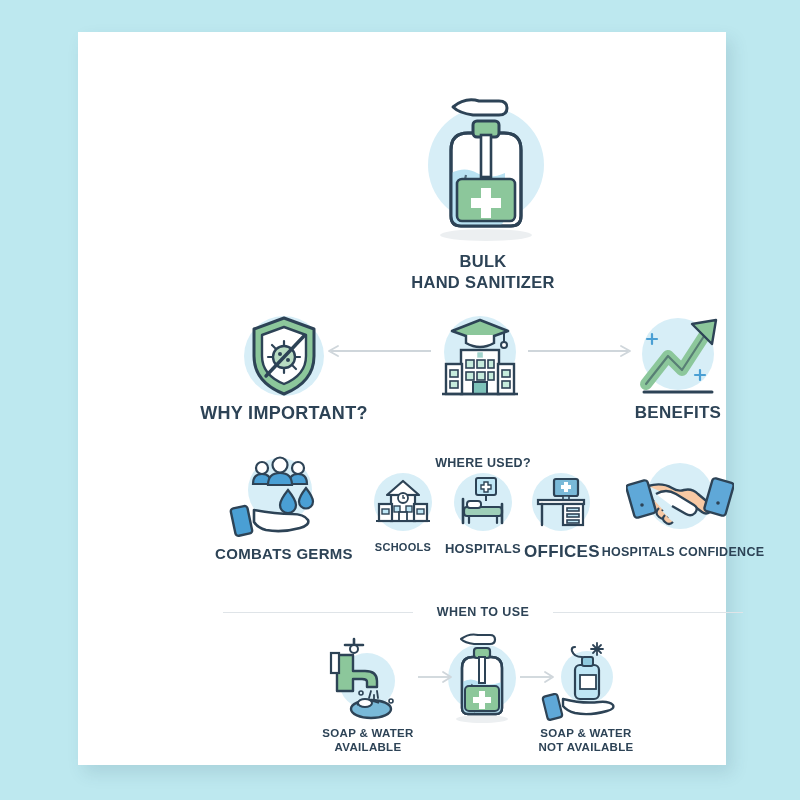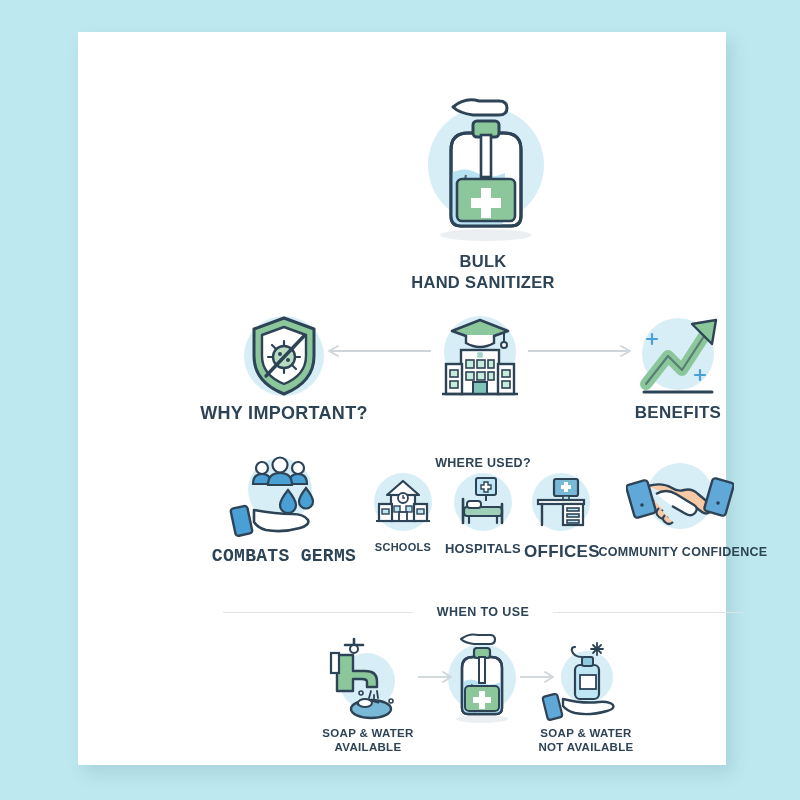--- a/index.html
+++ b/index.html
@@ -41,21 +41,21 @@
 
   .connector{position:absolute;top:312px;height:14px;}
   #conn-left{left:245px;width:110px;}
   #conn-right{left:448px;width:110px;}
 
   
   #lbl-whereused{left:325px;top:399px;width:160px;font-size:12.5px;margin-top:25px;}
 
   #icon-germs{position:absolute;left:148px;top:420px;width:108px;height:90px;}
   #icon-handshake{position:absolute;left:548px;top:420px;width:108px;height:90px;}
-  #lbl-combats{left:118px;top:513px;width:176px;font-size:18px;font-family:Liberation Mono, monospace;}
+  #lbl-combats{left:118px;top:513px;width:176px;font-size:15px;}
   #lbl-community{left:512px;top:513px;width:186px;font-size:12.5px;}
 
   #icon-schools{position:absolute;left:294px;top:439px;width:62px;height:62px;}
   #icon-hospitals{position:absolute;left:374px;top:439px;width:62px;height:62px;}
   #icon-offices{position:absolute;left:452px;top:439px;width:62px;height:62px;}
   #lbl-schools{left:288px;top:509px;width:74px;font-size:11px;}
   #lbl-hospitals{left:366px;top:509px;width:78px;font-size:13px;}
   #lbl-offices{left:446px;top:509px;width:74px;font-size:17px;}
 
   
@@ -218,21 +218,21 @@
         <path d="M33 56 q-5 5 0 9 q5 4 9 0" fill="#f8c9a4" stroke="#2d4356" stroke-width="2.2"></path>
         <path d="M39 63 q-4 4 0 7 q4 4 8 0" fill="#f8c9a4" stroke="#2d4356" stroke-width="2.2"></path>
         <rect x="4" y="30" width="22" height="34" rx="3" transform="rotate(-16 15 47)" fill="#5fa8d8" stroke="#2d4356" stroke-width="2.4"></rect>
         <rect x="82" y="28" width="22" height="34" rx="3" transform="rotate(16 93 45)" fill="#5fa8d8" stroke="#2d4356" stroke-width="2.4"></rect>
         <circle cx="16" cy="53" r="1.8" fill="#2d4356"></circle>
           <circle cx="92" cy="51" r="1.8" fill="#2d4356"></circle>
       </svg>
     </div>
 
     <div class="lbl" id="lbl-combats">COMBATS GERMS</div>
-    <div class="lbl" id="lbl-community">COMMUNITY CONFIDENCE</div>
+    <div class="lbl" id="lbl-community">HOSPITALS CONFIDENCE</div>
 
     <div id="icon-schools">
       <svg viewBox="0 0 62 62" width="62" height="62">
         <circle cx="31" cy="31" r="29" fill="#d7eef7"></circle>
         <path d="M31 10 L47 24 H15 z" fill="#ffffff" stroke="#2d4356" stroke-width="2.2" stroke-linejoin="round"></path>
         <rect x="19" y="24" width="24" height="26" fill="#ffffff" stroke="#2d4356" stroke-width="2.2"></rect>
         <rect x="7" y="33" width="13" height="17" fill="#ffffff" stroke="#2d4356" stroke-width="2.2"></rect>
         <rect x="42" y="33" width="13" height="17" fill="#ffffff" stroke="#2d4356" stroke-width="2.2"></rect>
         <circle cx="31" cy="27" r="5" fill="#ffffff" stroke="#2d4356" stroke-width="1.8"></circle>
         <path d="M31 24 v3 h2" stroke="#2d4356" stroke-width="1.4" fill="none"></path>

